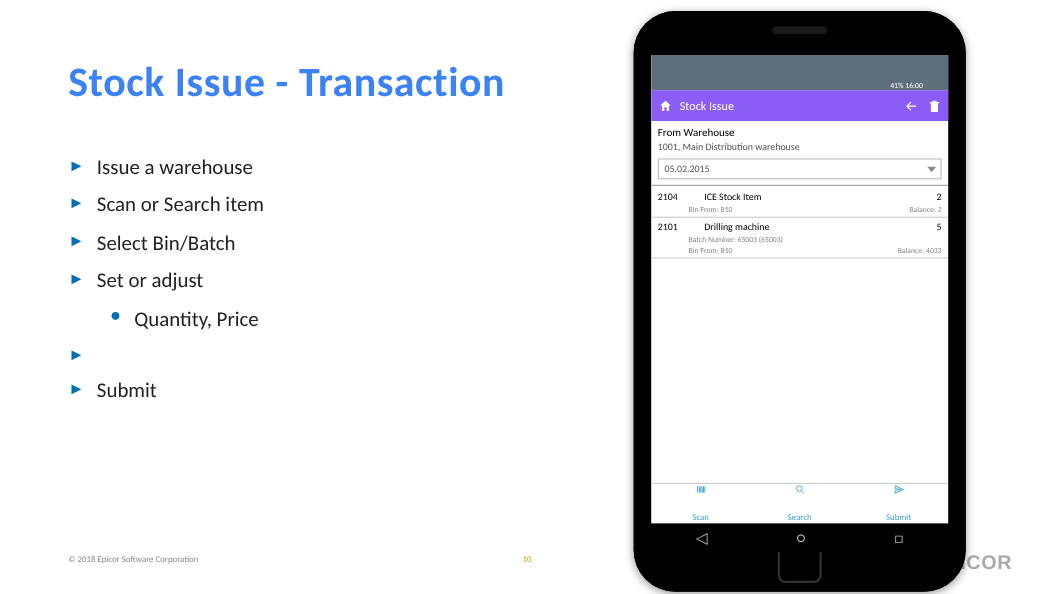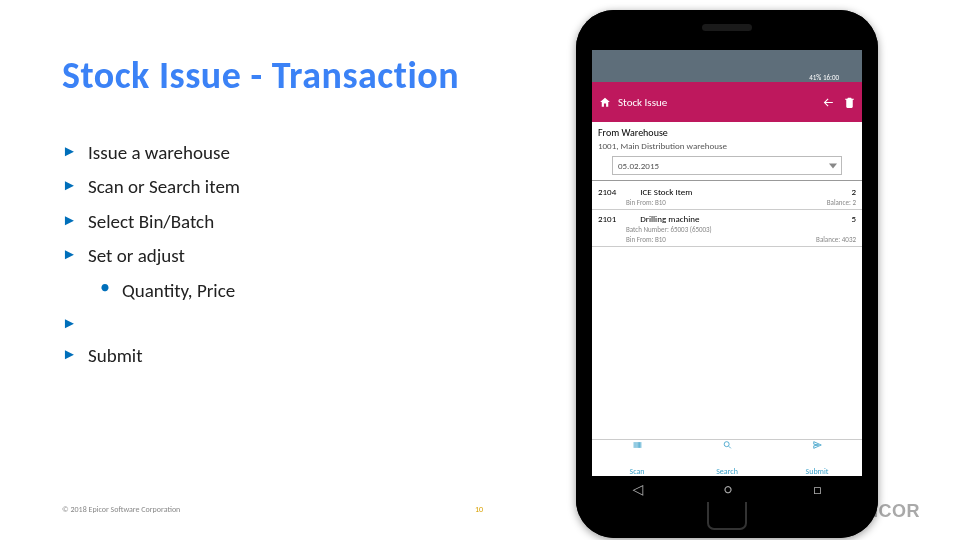--- a/index.html
+++ b/index.html
@@ -16,27 +16,27 @@
 .logo-dot{width:9px;height:9px;border-radius:50%;border:2px solid #a9a9a9;display:inline-block;margin-right:2px}
 
 
 .phone-wrap{position:absolute;right:80px;top:10px;width:302px;height:528px}
 .phone{position:absolute;inset:0;background:#000;border-radius:38px;box-shadow:0 0 0 2px #000 inset,0 2px 8px rgba(0,0,0,.4)}
 .phone::before{content:"";position:absolute;left:50%;top:14px;transform:translateX(-50%);width:50px;height:7px;background:#1a1a1a;border-radius:4px}
 .phone-btn{position:absolute;left:50%;bottom:8px;transform:translateX(-50%);width:36px;height:36px;border:2px solid #333;border-radius:7px;background:#000}
 .screen{position:absolute;left:16px;top:40px;right:16px;bottom:62px;background:#fff;overflow:hidden;font-size:9px;color:#333}
 
 .sbar{height:32px;background:#5e6e7a;color:#fff;display:flex;justify-content:space-between;align-items:flex-end;padding:0 23px;font-size:7px}
-.appbar{height:40px;background:#be185d;display:flex;align-items:center;padding:0 6px;color:#fff;font-size:11px}
+.appbar{height:28px;background:#8b5cf6;display:flex;align-items:center;padding:0 6px;color:#fff;font-size:11px}
 .appbar .home{width:14px;height:13px;margin-right:6px}
 .appbar .sp{flex:1}
 .appbar .ico{width:13px;height:13px;margin-left:8px}
 .fwlabel{padding:4px 6px 1px;font-weight:400;color:#000;font-size:10px}
 .fwval{padding:0 6px 3px;color:#555;font-size:9px}
-.row-date{margin:2px 20px 5px;border:1px solid #bbb;padding:3px 18px 3px 5px;position:relative;color:#555}
+.row-date{margin:2px 6px 5px;border:1px solid #bbb;padding:3px 18px 3px 5px;position:relative;color:#555}
 .row-date::after{content:"";position:absolute;right:4px;top:50%;transform:translateY(-50%);width:0;height:0;border-left:4px solid transparent;border-right:4px solid transparent;border-top:5px solid #888}
 .hr{height:1px;background:#999;margin:0 0 2px}
 .line{padding:3px 6px 2px;border-bottom:1px solid #ccc}
 .line .top{display:flex;justify-content:space-between;color:#000;font-size:9px}
 .line .mid{display:flex;justify-content:space-between;color:#888;font-size:7px;padding-left:28px;margin-top:1px}
 .bbar{height:36px;border-top:1px solid #ccc;display:flex}
 .btab{flex:1;display:flex;flex-direction:column;align-items:center;gap:16px;color:#3ba0c9;font-size:8px}
 .btab svg{width:15px;height:15px}
 .screen-body{display:flex;flex-direction:column;height:100%}
 .screen-content{flex:1;display:flex;flex-direction:column}

